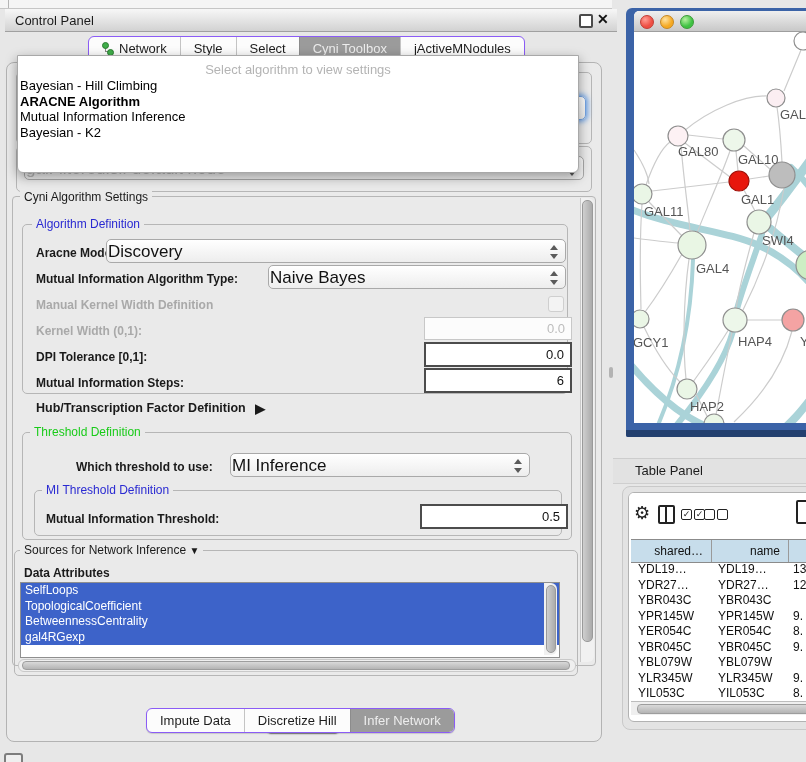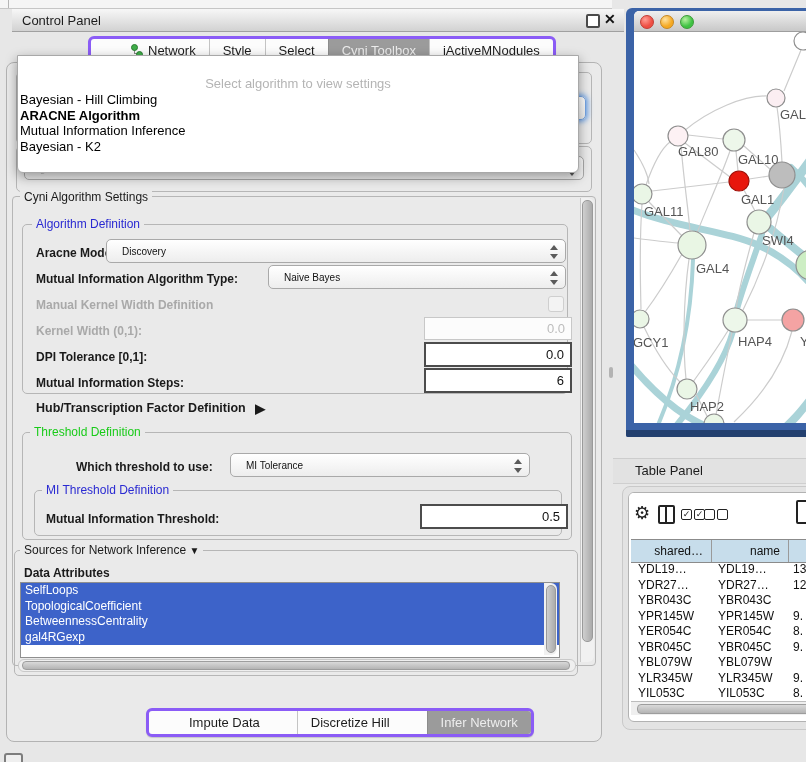--- a/index.html
+++ b/index.html
@@ -9,66 +9,66 @@
     font-family:"Liberation Sans",sans-serif;
     -webkit-font-smoothing:antialiased;
   }
   .abs{position:absolute;}
 
   
   .top-strip{left:0;top:0;width:612px;height:8px;background:#f5f5f5;border-bottom:1px solid #c6c6c6;}
   .top-strip .tick{position:absolute;left:8px;top:0;width:1px;height:8px;background:#b5b5b5;}
 
   
-  .cp-titlebar{left:12px;top:9px;width:612px;height:22px;
+  .cp-titlebar{left:5px;top:9px;width:612px;height:22px;
     background:linear-gradient(#f7f7f7,#d2d2d2);border-bottom:1px solid #a0a0a0;}
   .cp-title{position:absolute;left:10px;top:4px;font-size:13px;color:#1c1c1c;}
   .float-icon{position:absolute;left:574px;top:5px;width:10px;height:10px;border:2px solid #4a4a4a;border-radius:2px;background:#fff;}
   .close-icon{position:absolute;left:592px;top:2px;font-size:14px;font-weight:bold;color:#111;}
 
   
-  .tabbar{height:23px;display:flex;background:#fcfcfc;border:3px solid #8b5cf6;border-radius:6px;overflow:hidden;box-shadow:0 1px 1px rgba(0,0,0,.15);padding-left:27px;}
+  .tabbar{height:23px;display:flex;background:#fcfcfc;border:1px solid #8b5cf6;border-radius:6px;overflow:hidden;box-shadow:0 1px 1px rgba(0,0,0,.15);}
   .tabbar .tab{padding:0 13px;line-height:23px;font-size:13px;color:#1d1d1d;border-left:1px solid #c4c4c4;display:flex;align-items:center;gap:5px;white-space:nowrap;}
   .tabbar .tab:first-child{border-left:none;}
   .tabbar .tab.selected{background:#9b9b9b;color:#ededed;border-left-color:#8c8c8c;}
   .net-icon{display:inline-block;width:12px;height:13px;position:relative;}
   .net-icon i{position:absolute;width:5px;height:5px;border-radius:50%;background:#3fae49;border:1px solid #2c7c33;}
   .net-icon i.a{left:0;top:0;}
   .net-icon i.b{left:5px;top:7px;}
   .net-icon em{position:absolute;left:3px;top:3px;width:6px;height:6px;border-left:1px solid #888;border-bottom:1px solid #888;}
 
   
   .cp-body{left:6px;top:62px;width:594px;height:678px;background:#eaeaea;border:1px solid #b3b3b3;border-radius:8px;}
 
   .groupbox{position:absolute;border:1px solid #b6b6b6;border-radius:5px;}
   .group-chip{position:absolute;font-size:12px;background:#eaeaea;padding:0 4px;white-space:nowrap;color:#1a1a1a;}
   .chip-blue{color:#2a2ad2;}
   .chip-green{color:#19cb19;}
 
   .combo{position:absolute;height:24px;background:linear-gradient(#ffffff,#ededed);
-    border:1px solid #a9a9a9;border-radius:5px;font-size:10px;color:#111;
-    display:flex;align-items:center;padding-left:15px;box-sizing:border-box;}
+    border:1px solid #a9a9a9;border-radius:5px;font-size:17px;color:#111;
+    display:flex;align-items:flex-end;padding-left:1px;box-sizing:border-box;}
   .combo .arrows{position:absolute;right:7px;top:4px;width:8px;height:16px;}
   .combo .arrows i{position:absolute;left:0;width:0;height:0;border-left:4px solid transparent;border-right:4px solid transparent;}
   .combo .arrows i.up{top:1px;border-bottom:5px solid #5a5a5a;}
   .combo .arrows i.dn{bottom:1px;border-top:5px solid #5a5a5a;}
   .combo.focused{border:1px solid #74a3e2;box-shadow:0 0 5px 2px rgba(86,150,233,.8);}
 
   .field{position:absolute;height:21px;background:#fff;border:2px solid #4c4c4c;
     font-size:13px;color:#111;text-align:right;padding-right:6px;box-sizing:content-box;line-height:21px;}
   .field.disabled{border:1px solid #c8c8c8;color:#bdbdbd;background:#fcfcfc;}
 
   .lbl{position:absolute;font-size:12px;font-weight:bold;color:#1a1a1a;white-space:nowrap;}
   .lbl.disabled{color:#a9a9a9;}
   .checkbox{position:absolute;width:14px;height:14px;border:1px solid #cfcfcf;border-radius:3px;background:#f3f3f3;}
 
   
   .popup{left:17px;top:55px;width:560px;height:116px;background:#fff;border:1px solid #a8a8a8;
     border-radius:0 0 6px 6px;box-shadow:0 4px 12px rgba(0,0,0,.38);z-index:60;font-size:13px;overflow:hidden;}
-  .popup .ph{height:16px;line-height:16px;text-align:center;color:#b4b4b4;margin-top:20px;}
+  .popup .ph{height:16px;line-height:16px;text-align:center;color:#b4b4b4;margin-top:6px;}
   .popup .item{height:15.7px;line-height:15.7px;padding-left:2px;color:#000;white-space:nowrap;}
   .popup .item.bold{font-weight:bold;}
 
   
   .vtrack{position:absolute;background:#f1f1f1;border-left:1px solid #c9c9c9;border-radius:0 6px 6px 0;}
   .vthumb{position:absolute;border-radius:5px;background:linear-gradient(90deg,#cfcfcf,#ababab);border:1px solid #9a9a9a;}
   .htrack{position:absolute;background:#efefef;border:1px solid #c9c9c9;border-radius:6px;}
   .hthumb{position:absolute;border-radius:4px;background:linear-gradient(#d9d9d9,#b4b4b4);border:1px solid #9d9d9d;}
 
   
@@ -218,21 +218,21 @@
 <span class="lbl" style="left:36px;top:400px;font-size:12.5px;">
   <span>Hub/Transcription Factor Definition</span>
   <span style="font-size:13px;position:relative;top:1px;margin-left:6px;">▶</span>
 </span>
 
 <div class="abs groupbox" style="left:22px;top:432px;width:548px;height:106px;"></div>
 <span class="group-chip chip-green" style="left:30px;top:425px;">Threshold Definition</span>
 
 <span class="lbl" style="left:76px;top:460px;">Which threshold to use:</span>
 <div class="combo" style="left:230px;top:453px;width:300px;">
-  <span>MI Tolerance</span>
+  <span>MI Inference</span>
   <span class="arrows">
       <i class="up"></i>
       <i class="dn"></i>
     </span>
 </div>
 
 <div class="abs groupbox" style="left:34px;top:490px;width:526px;height:44px;"></div>
 <span class="group-chip chip-blue" style="left:42px;top:483px;">MI Threshold Definition</span>
 <span class="lbl" style="left:46px;top:512px;">Mutual Information Threshold:</span>
 <div class="field" style="left:420px;top:504px;width:138px;">0.5</div>
@@ -251,21 +251,21 @@
   </div>
 <div class="vtrack" style="left:544px;top:583px;width:13px;height:72px;border-left:none;">
   <div class="vthumb" style="left:2px;top:2px;width:8px;height:66px;"></div>
 </div>
 <div class="htrack" style="left:18px;top:659px;width:556px;height:11px;">
   <div class="hthumb" style="left:3px;top:1px;width:546px;height:7px;"></div>
 </div>
 
 <div class="apply-btn" style="left:266px;top:676px;margin-top:36px;">Apply</div>
 
-<div class="abs tabbar" style="left:146px;top:708px;gap:24px;" id="bottom-tabs">
+<div class="abs tabbar" style="left:146px;top:708px;" id="bottom-tabs">
     <div class="tab">Impute Data</div>
     <div class="tab">Discretize Hill</div>
     <div class="tab selected">Infer Network</div>
   </div>
 
 <div class="abs mini-toggle"></div>
 
 <div class="abs splitter-handle"></div>
 
 <div class="abs net-frame">

